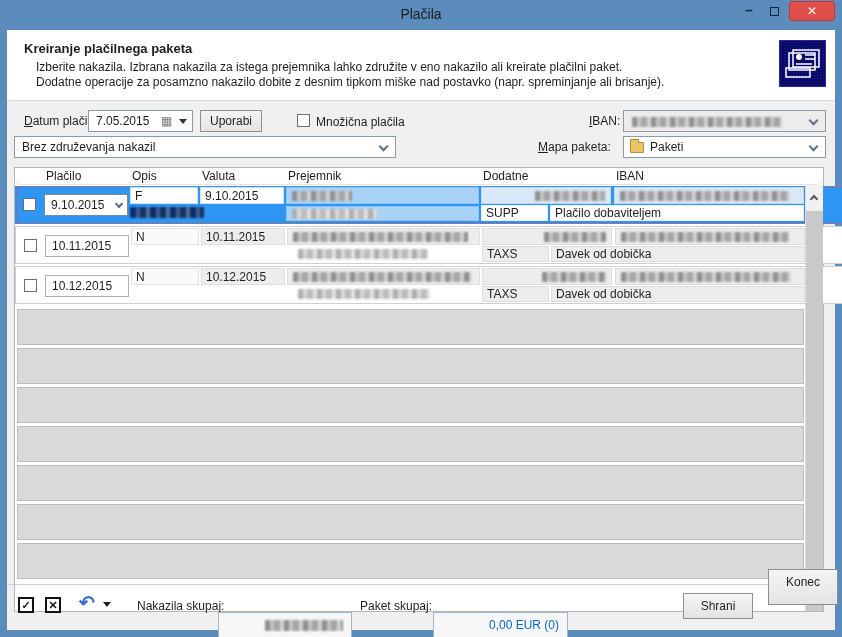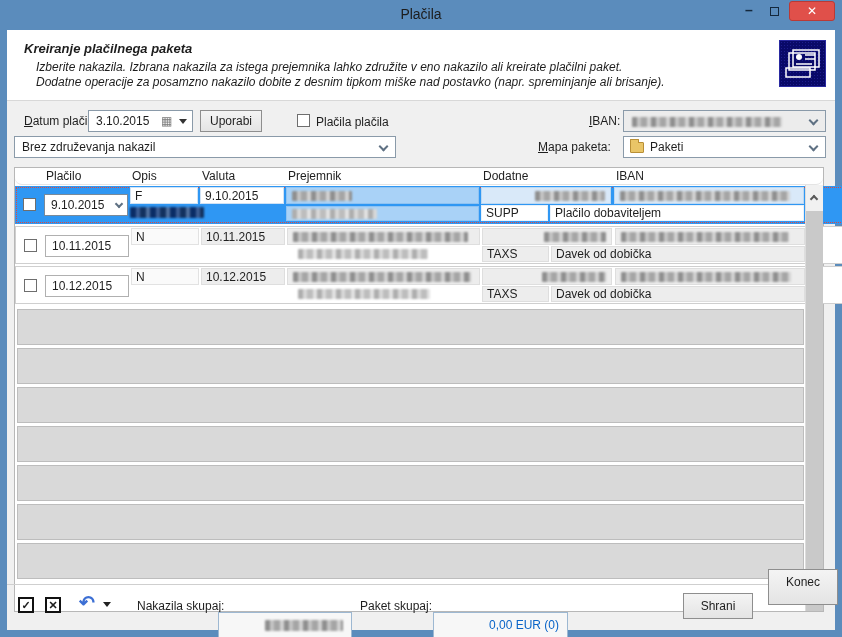--- a/index.html
+++ b/index.html
@@ -11,21 +11,21 @@
   .title { position:absolute; left:0; right:0; top:6px; text-align:center; font-size:14px; color:#1c1c1c; }
   .winbtn { position:absolute; top:3px; height:18px; text-align:center; color:#14283c; cursor:default; }
   .btn-min { left:738px; width:22px; font-size:14px; line-height:14px; font-weight:bold; }
   .btn-max { left:763px; width:22px; }
   .btn-max .boxglyph { display:inline-block; width:9px; height:9px; border:1px solid #14283c; margin-top:4px; }
   .btn-close { left:789px; top:1px; width:46px; height:20px; background:#e0504a; border:1px solid #b93a36; border-radius:3px; color:#fff; font-size:12px; line-height:18px; }
 
   .content { position:absolute; left:7px; top:30px; width:828px; height:600px; background:#f0f0f0; }
 
   
-  .hdr { position:absolute; left:0; top:0; width:828px; height:71px; background:#fff; border-bottom:1px solid #d8d8d8;font-style:italic; }
+  .hdr { position:absolute; left:0; top:0; width:828px; height:71px; background:#fff; border-bottom:1px solid #d8d8d8; }
   .hdr-title { position:absolute; left:17px; top:11px; font-weight:bold; font-size:13px; }
   .hdr-line1 { position:absolute; left:29px; top:30px; }
   .hdr-line2 { position:absolute; left:29px; top:45px; }
   .appicon { position:absolute; left:772px; top:10px; width:47px; height:47px; background:radial-gradient(#1d1d8d 1px, #090968 1px); background-size:3px 3px; border:1px solid #2a2aa0; }
 
   
   .lbl { position:absolute; height:16px; white-space:nowrap; }
   .mnemonic { display:inline-block; }
   .mnemonic::first-letter { text-decoration:underline; }
   .field { position:absolute; background:#fff; border:1px solid #8a9aa9; }
@@ -115,27 +115,27 @@
           <line x1="25" y1="14" x2="35" y2="14" stroke="#fff" stroke-width="1.5"></line>
           <line x1="25" y1="18" x2="35" y2="18" stroke="#fff" stroke-width="1.5"></line>
           <line x1="16" y1="23" x2="32" y2="23" stroke="#fff" stroke-width="1.5"></line>
           <rect x="6" y="27" width="24" height="9" fill="none" stroke="#fff" stroke-width="1.5"></rect>
         </svg>
       </div>
     </div>
 
     <div class="lbl lbl-date mnemonic">Datum plačila:</div>
     <div class="field datefield">
-      <span class="val">3.10.2015</span>
+      <span class="val">7.05.2015</span>
       <span class="cal-icon">▦</span>
       <span class="dd-arrow"></span>
     </div>
     <div class="btn btn-uporabi">Uporabi</div>
     <div class="cb cb-bulk"></div>
-    <div class="lbl lbl-bulk">Plačila plačila</div>
+    <div class="lbl lbl-bulk">Množična plačila</div>
 
     <div class="lbl lbl-iban mnemonic">IBAN:</div>
     <div class="combo combo-iban">
       <span class="redact iban-redact"></span>
       <span class="combo-chev"></span>
     </div>
 
     <div class="combo combo-group">
       <span class="txt">Brez združevanja nakazil</span>
       <span class="combo-chev"></span>

